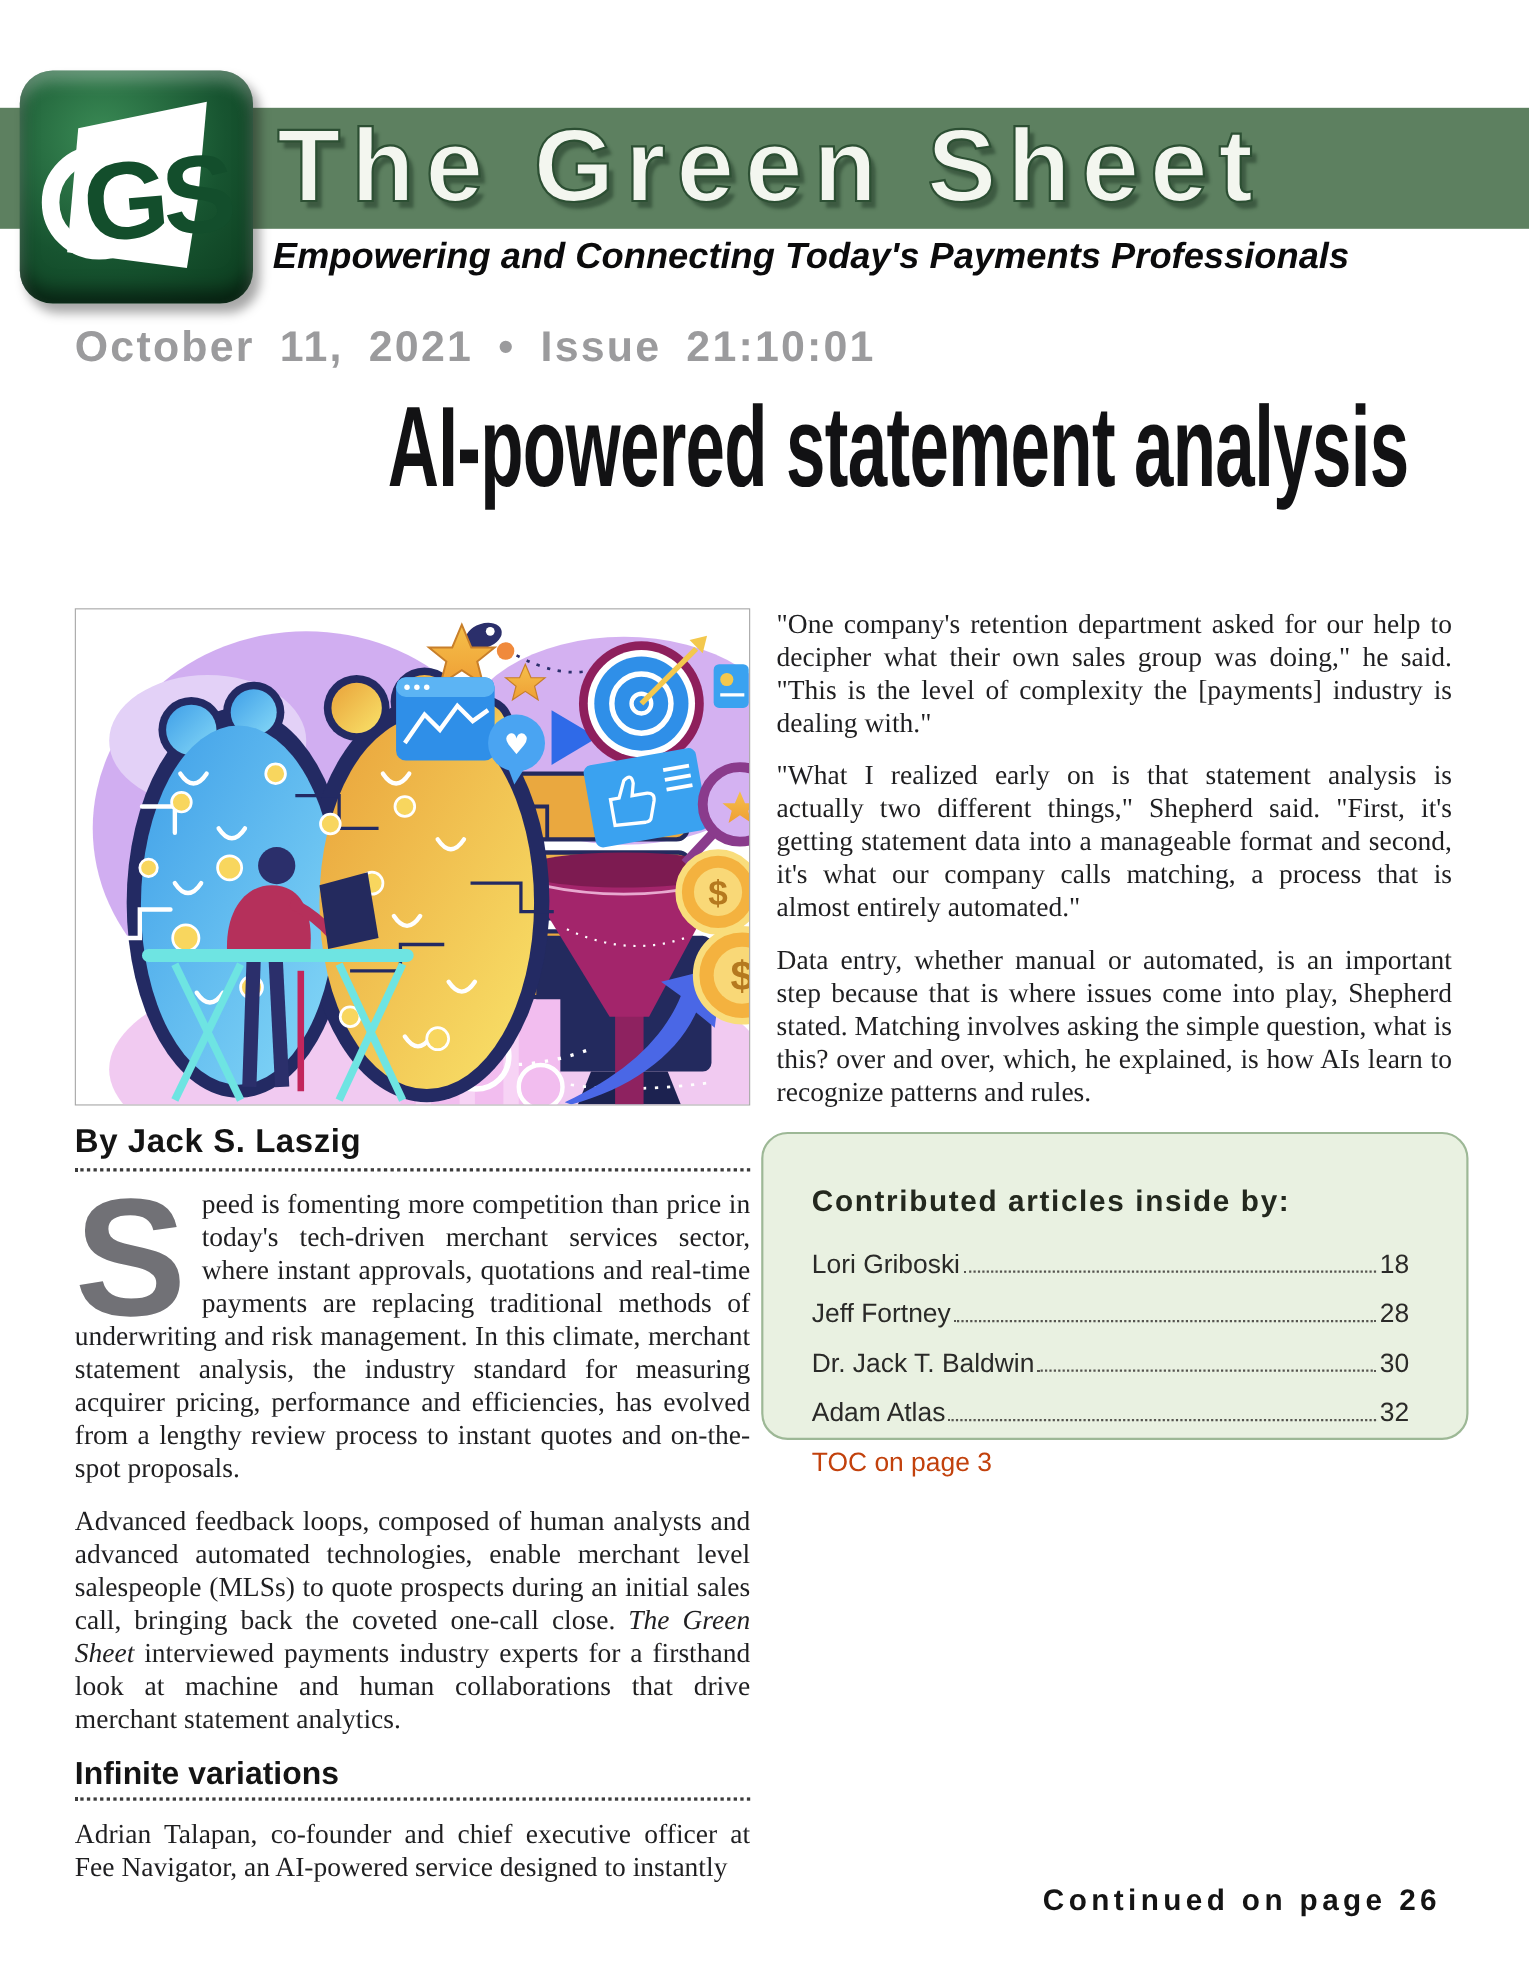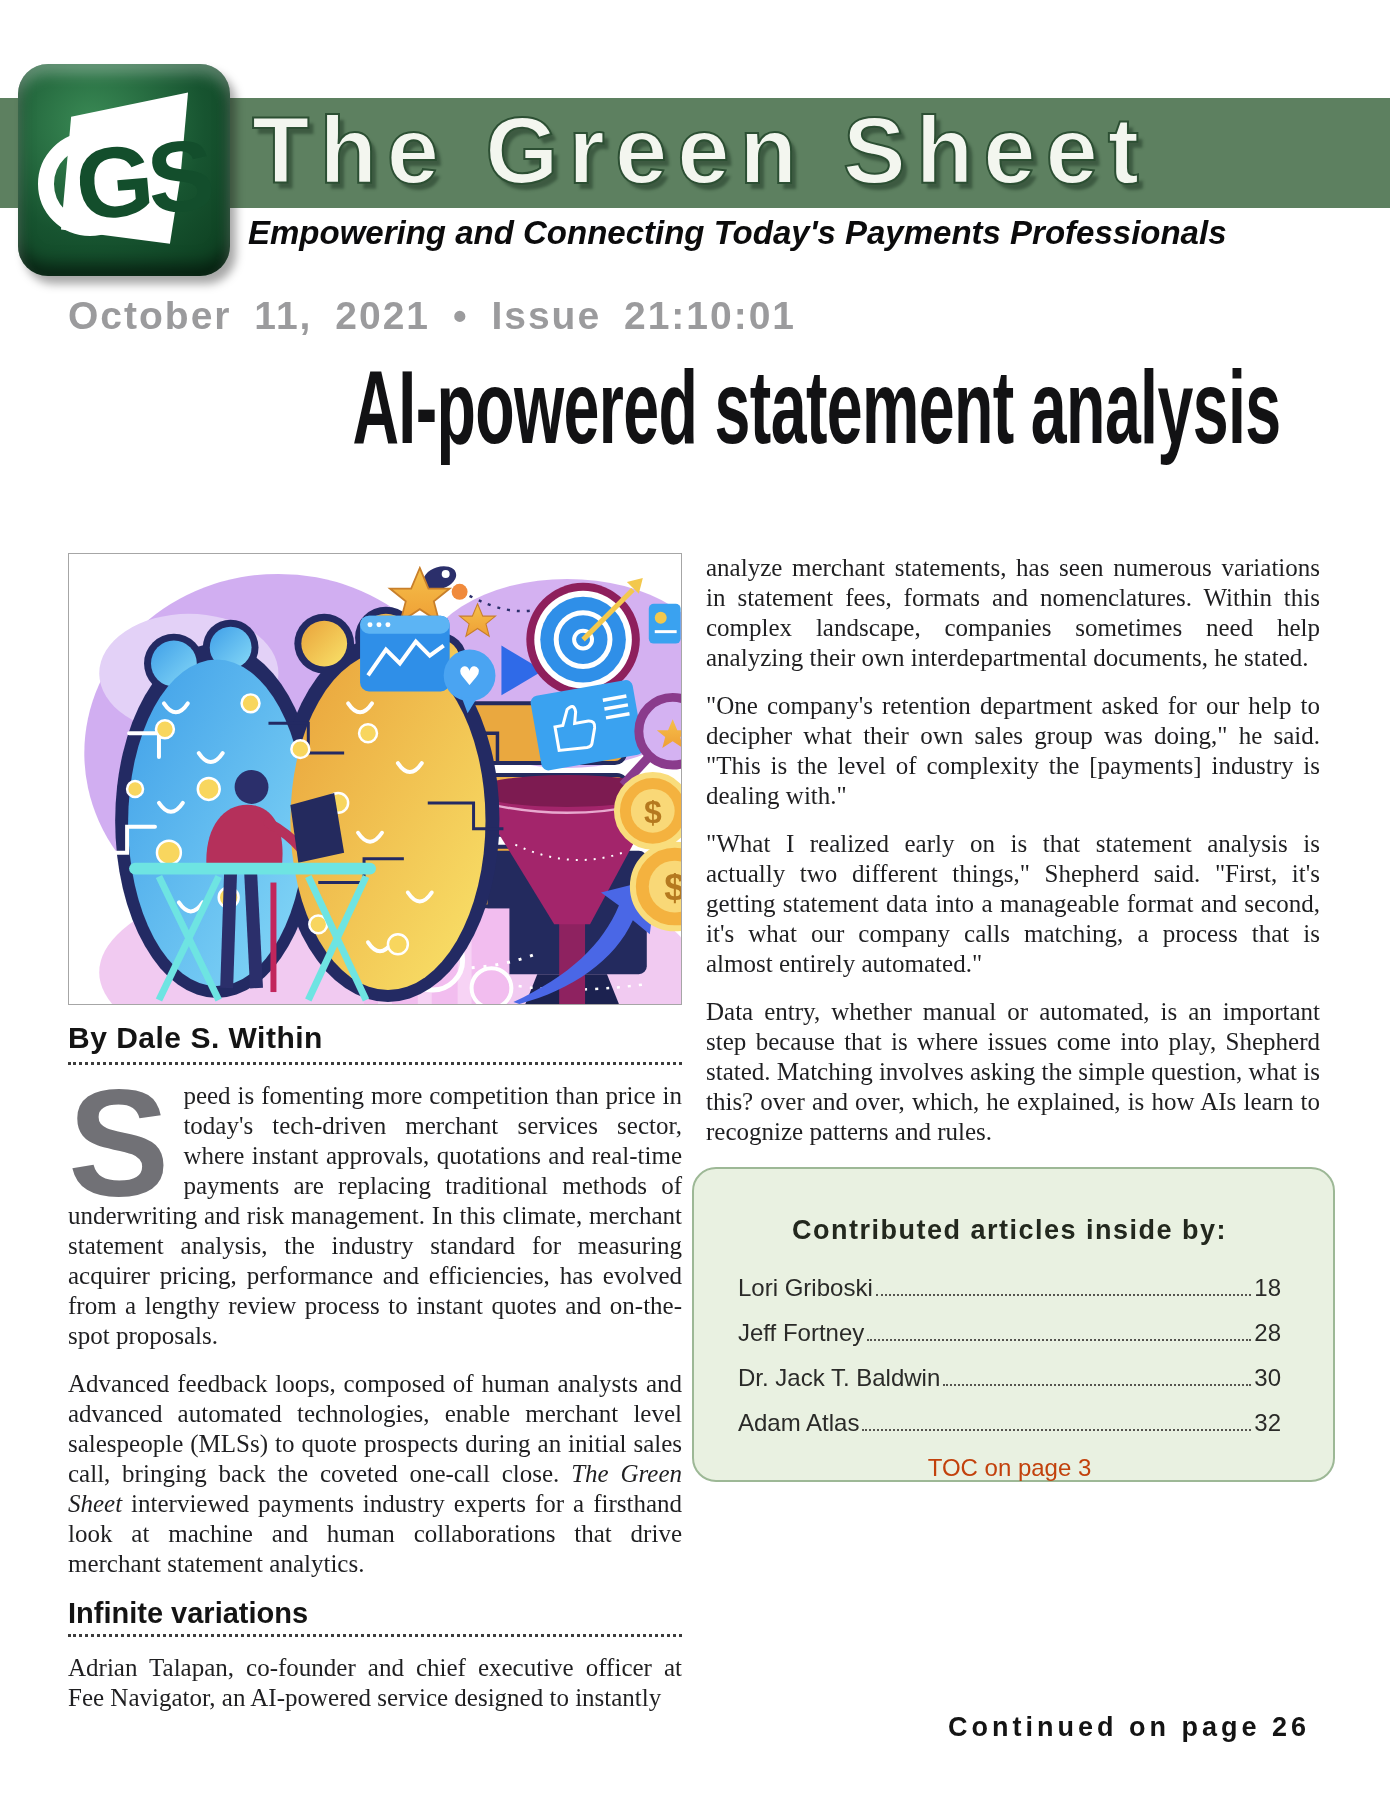--- a/index.html
+++ b/index.html
@@ -33,22 +33,22 @@
   .dotted-rule{border-bottom:3px dotted #3c3c3c;margin:7px 0 16px 0;}
 
   .serif{font-family:"Liberation Serif",serif;font-size:25px;line-height:30px;text-align:justify;
     color:#1f1f21;margin:0 0 18px 0;}
   .dropcap{float:left;font-family:"Liberation Sans",sans-serif;font-weight:bold;font-size:152px;
     line-height:112px;height:114px;color:#717176;margin:6px 14px 0 0;}
   .subhead{font-weight:bold;font-size:29px;color:#141414;margin:10px 0 2px 0;}
   .subhead-rule{border-bottom:3px dotted #3c3c3c;margin:4px 0 16px 0;}
 
   
-  .green-box{margin:20px 0 0 -14px;width:643px;height:315px;box-sizing:border-box;
-    background:#e9f1e1;border:2px solid #9db896;border-radius:24px;padding:46px 52px 0 44px;text-align:center;}
+  .green-box{margin:20px 0 0 -14px;width:643px;height:280px;box-sizing:border-box;
+    background:#e9f1e1;border:2px solid #9db896;border-radius:24px;padding:46px 52px 0 44px;}
   .green-box-title{font-weight:bold;font-size:27px;letter-spacing:1.5px;color:#23281e;margin-bottom:28px;}
   .toc-row{display:flex;align-items:baseline;font-size:24px;color:#2a2a28;line-height:28px;margin-bottom:17px;}
   .toc-leader{flex:1;border-bottom:2.5px dotted #55544f;margin:0 3px 6px 3px;min-width:30px;}
   .toc-page{white-space:nowrap;}
   .toc-note{font-size:24px;color:#c2410c;line-height:28px;margin-top:4px;}
 
   .continued{position:absolute;top:1712px;right:80px;font-weight:bold;font-size:27px;
     letter-spacing:4px;color:#141414;white-space:nowrap;}
 </style>
 </head>
@@ -266,35 +266,34 @@
         <circle cx="183" cy="234" r="17" fill="#2b2f6b"></circle>
         <path d="M200,270 C215,278 226,288 234,297" stroke="#b5305b" stroke-width="10" fill="none" stroke-linecap="round"></path>
         <line x1="162" y1="318" x2="158" y2="436" stroke="#2b2f6b" stroke-width="13"></line>
         <line x1="182" y1="318" x2="188" y2="436" stroke="#2b2f6b" stroke-width="13"></line>
         <polygon points="222,252 266,240 276,300 230,310" fill="#242a5e"></polygon>
         <rect x="60" y="310" width="248" height="12" rx="6" fill="#6ee4e2"></rect>
       </g>
     </svg>
   </div>
 
-  <div class="byline">By Dale S. Within</div>
+  <div class="byline">By Jack S. Laszig</div>
   <div class="dotted-rule"></div>
 
   <p class="serif"><span class="dropcap">S</span><span>peed is fomenting more competition than price in today's tech-driven merchant services sector, where instant approvals, quotations and real-time payments are replacing traditional methods of underwriting and risk management. In this climate, merchant statement analysis, the industry standard for measuring acquirer pricing, performance and efficiencies, has evolved from a lengthy review process to instant quotes and on-the-spot proposals.</span></p>
 
   <p class="serif"><span>Advanced feedback loops, composed of human analysts and advanced automated technologies, enable merchant level salespeople (MLSs) to quote prospects during an initial sales call, bringing back the coveted one-call close. </span><i>The Green Sheet</i><span> interviewed payments industry experts for a firsthand look at machine and human collaborations that drive merchant statement analytics.</span></p>
 
   <div class="subhead">Infinite variations</div>
   <div class="subhead-rule"></div>
 
   <p class="serif">Adrian Talapan, co-founder and chief executive officer at Fee Navigator, an AI-powered service designed to instantly</p>
 </div>
 
 <div class="col-right">
-  <p class="serif">analyze merchant statements, has seen numerous variations in statement fees, formats and nomenclatures. Within this complex landscape, companies sometimes need help analyzing their own interdepartmental documents, he stated.</p>
   <p class="serif">"One company's retention department asked for our help to decipher what their own sales group was doing," he said. "This is the level of complexity the [payments] industry is dealing with."</p>
   <p class="serif">"What I realized early on is that statement analysis is actually two different things," Shepherd said. "First, it's getting statement data into a manageable format and second, it's what our company calls matching, a process that is almost entirely automated."</p>
   <p class="serif">Data entry, whether manual or automated, is an important step because that is where issues come into play, Shepherd stated. Matching involves asking the simple question, what is this? over and over, which, he explained, is how AIs learn to recognize patterns and rules.</p>
 
   <div class="green-box">
     <div class="green-box-title">Contributed articles inside by:</div>
 
     <div class="toc-row">
       <span>Lori Griboski</span>
       <span class="toc-leader"></span>

